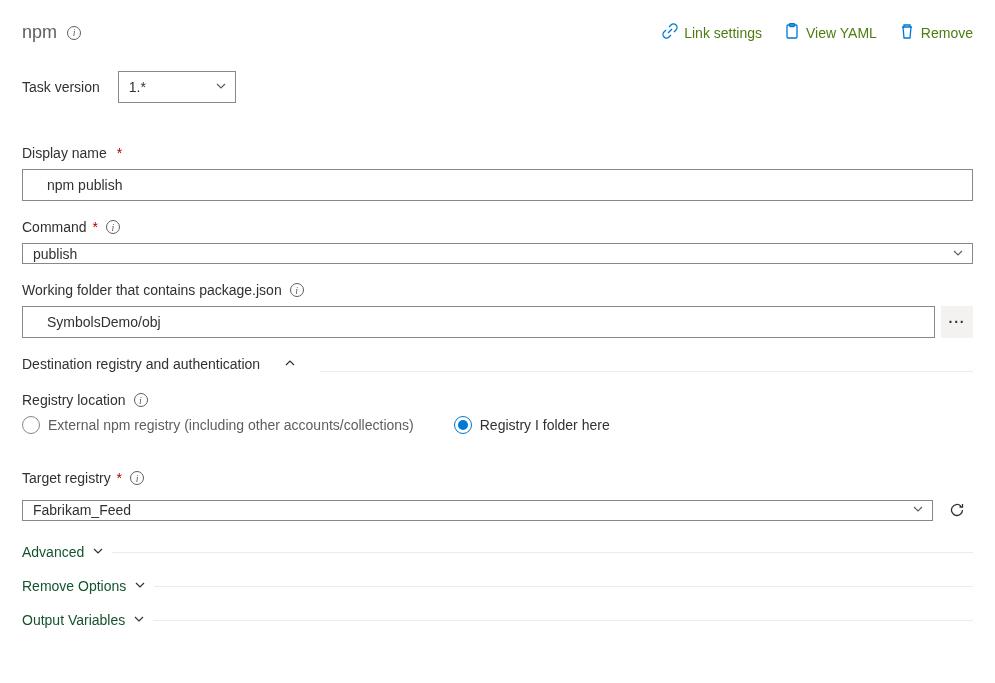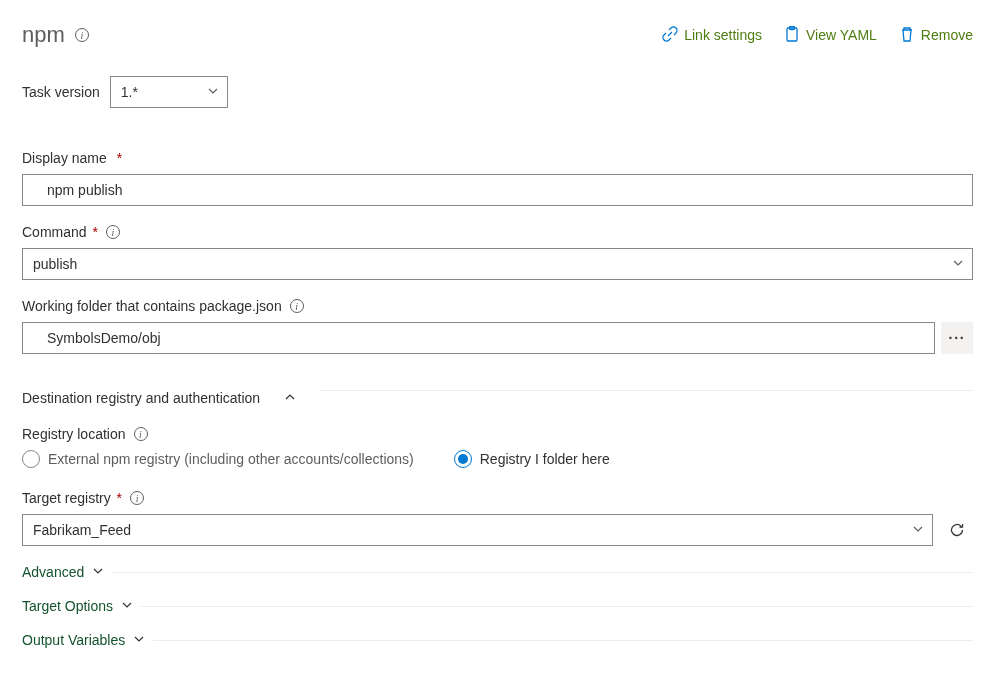--- a/index.html
+++ b/index.html
@@ -20,21 +20,21 @@
       justify-content: space-between;
       align-items: center;
       margin-bottom: 28px;
     }
     .header-left {
       display: flex;
       align-items: center;
       gap: 10px;
     }
     .task-title {
-      font-size: 22px;
+      font-size: 18px;
       font-weight: 400;
       color: #605e5c;
     }
     .header-actions {
       display: flex;
       gap: 22px;
       align-items: center;
     }
     .header-link {
       display: flex;
@@ -61,21 +61,21 @@
       color: #605e5c;
       font-family: Georgia, serif;
       cursor: default;
     }
     .field-row {
       margin-bottom: 18px;
     }
     .task-version-row {
       display: flex;
       align-items: center;
-      gap: 10px;
+      gap: 18px;
       margin-bottom: 42px;
     }
     .task-version-label {
       color: #323130;
     }
     .select-small {
       position: relative;
       width: 118px;
       height: 32px;
       border: 1px solid #8a8886;
@@ -111,21 +111,21 @@
       border: 1px solid #8a8886;
       padding: 0 24px;
       font-family: inherit;
       font-size: 14px;
       color: #323130;
       outline: none;
     }
     .select-wide {
       position: relative;
       width: 100%;
-      height: 32px;
+      height: 21px;
       border: 1px solid #8a8886;
       display: flex;
       align-items: center;
       padding: 0 10px;
       cursor: pointer;
       background: #fff;
     }
     .working-folder-row {
       display: flex;
       gap: 6px;
@@ -141,41 +141,41 @@
       display: flex;
       align-items: center;
       justify-content: center;
       cursor: pointer;
       font-weight: bold;
       color: #323130;
       letter-spacing: 1px;
     }
     .section-header-row {
       display: flex;
-      align-items: flex-start;
+      align-items: flex-end;
       gap: 24px;
-      margin-top: 36px;
+      margin-top: 18px;
       margin-bottom: 20px;
     }
     .section-header {
       font-size: 14px;
       font-weight: 400;
       color: #323130;
     }
     .section-divider {
       flex: 1;
       height: 1px;
       background: #edebe9;
     }
     .chev-icon svg { width: 12px; height: 12px; }
     .radio-row {
       display: flex;
       gap: 40px;
       align-items: center;
-      margin-bottom: 22px;
+      margin-bottom: 36px;
     }
     .radio-option {
       display: flex;
       align-items: center;
       gap: 8px;
       cursor: pointer;
     }
     .radio-outer {
       width: 18px;
       height: 18px;
@@ -367,21 +367,21 @@
   <span class="collapse-title">Advanced</span>
   <span class="chev-icon">
     <svg viewBox="0 0 12 12" fill="none" stroke="#323130" stroke-width="1.2">
         <path d="M2 4l4 4 4-4"></path>
       </svg>
   </span>
   <div class="section-divider"></div>
 </div>
 
 <div class="collapse-section">
-  <span class="collapse-title">Target Options</span>
+  <span class="collapse-title">Remove Options</span>
   <span class="chev-icon">
     <svg viewBox="0 0 12 12" fill="none" stroke="#323130" stroke-width="1.2">
         <path d="M2 4l4 4 4-4"></path>
       </svg>
   </span>
   <div class="section-divider"></div>
 </div>
 
 <div class="collapse-section">
   <span class="collapse-title">Output Variables</span>

